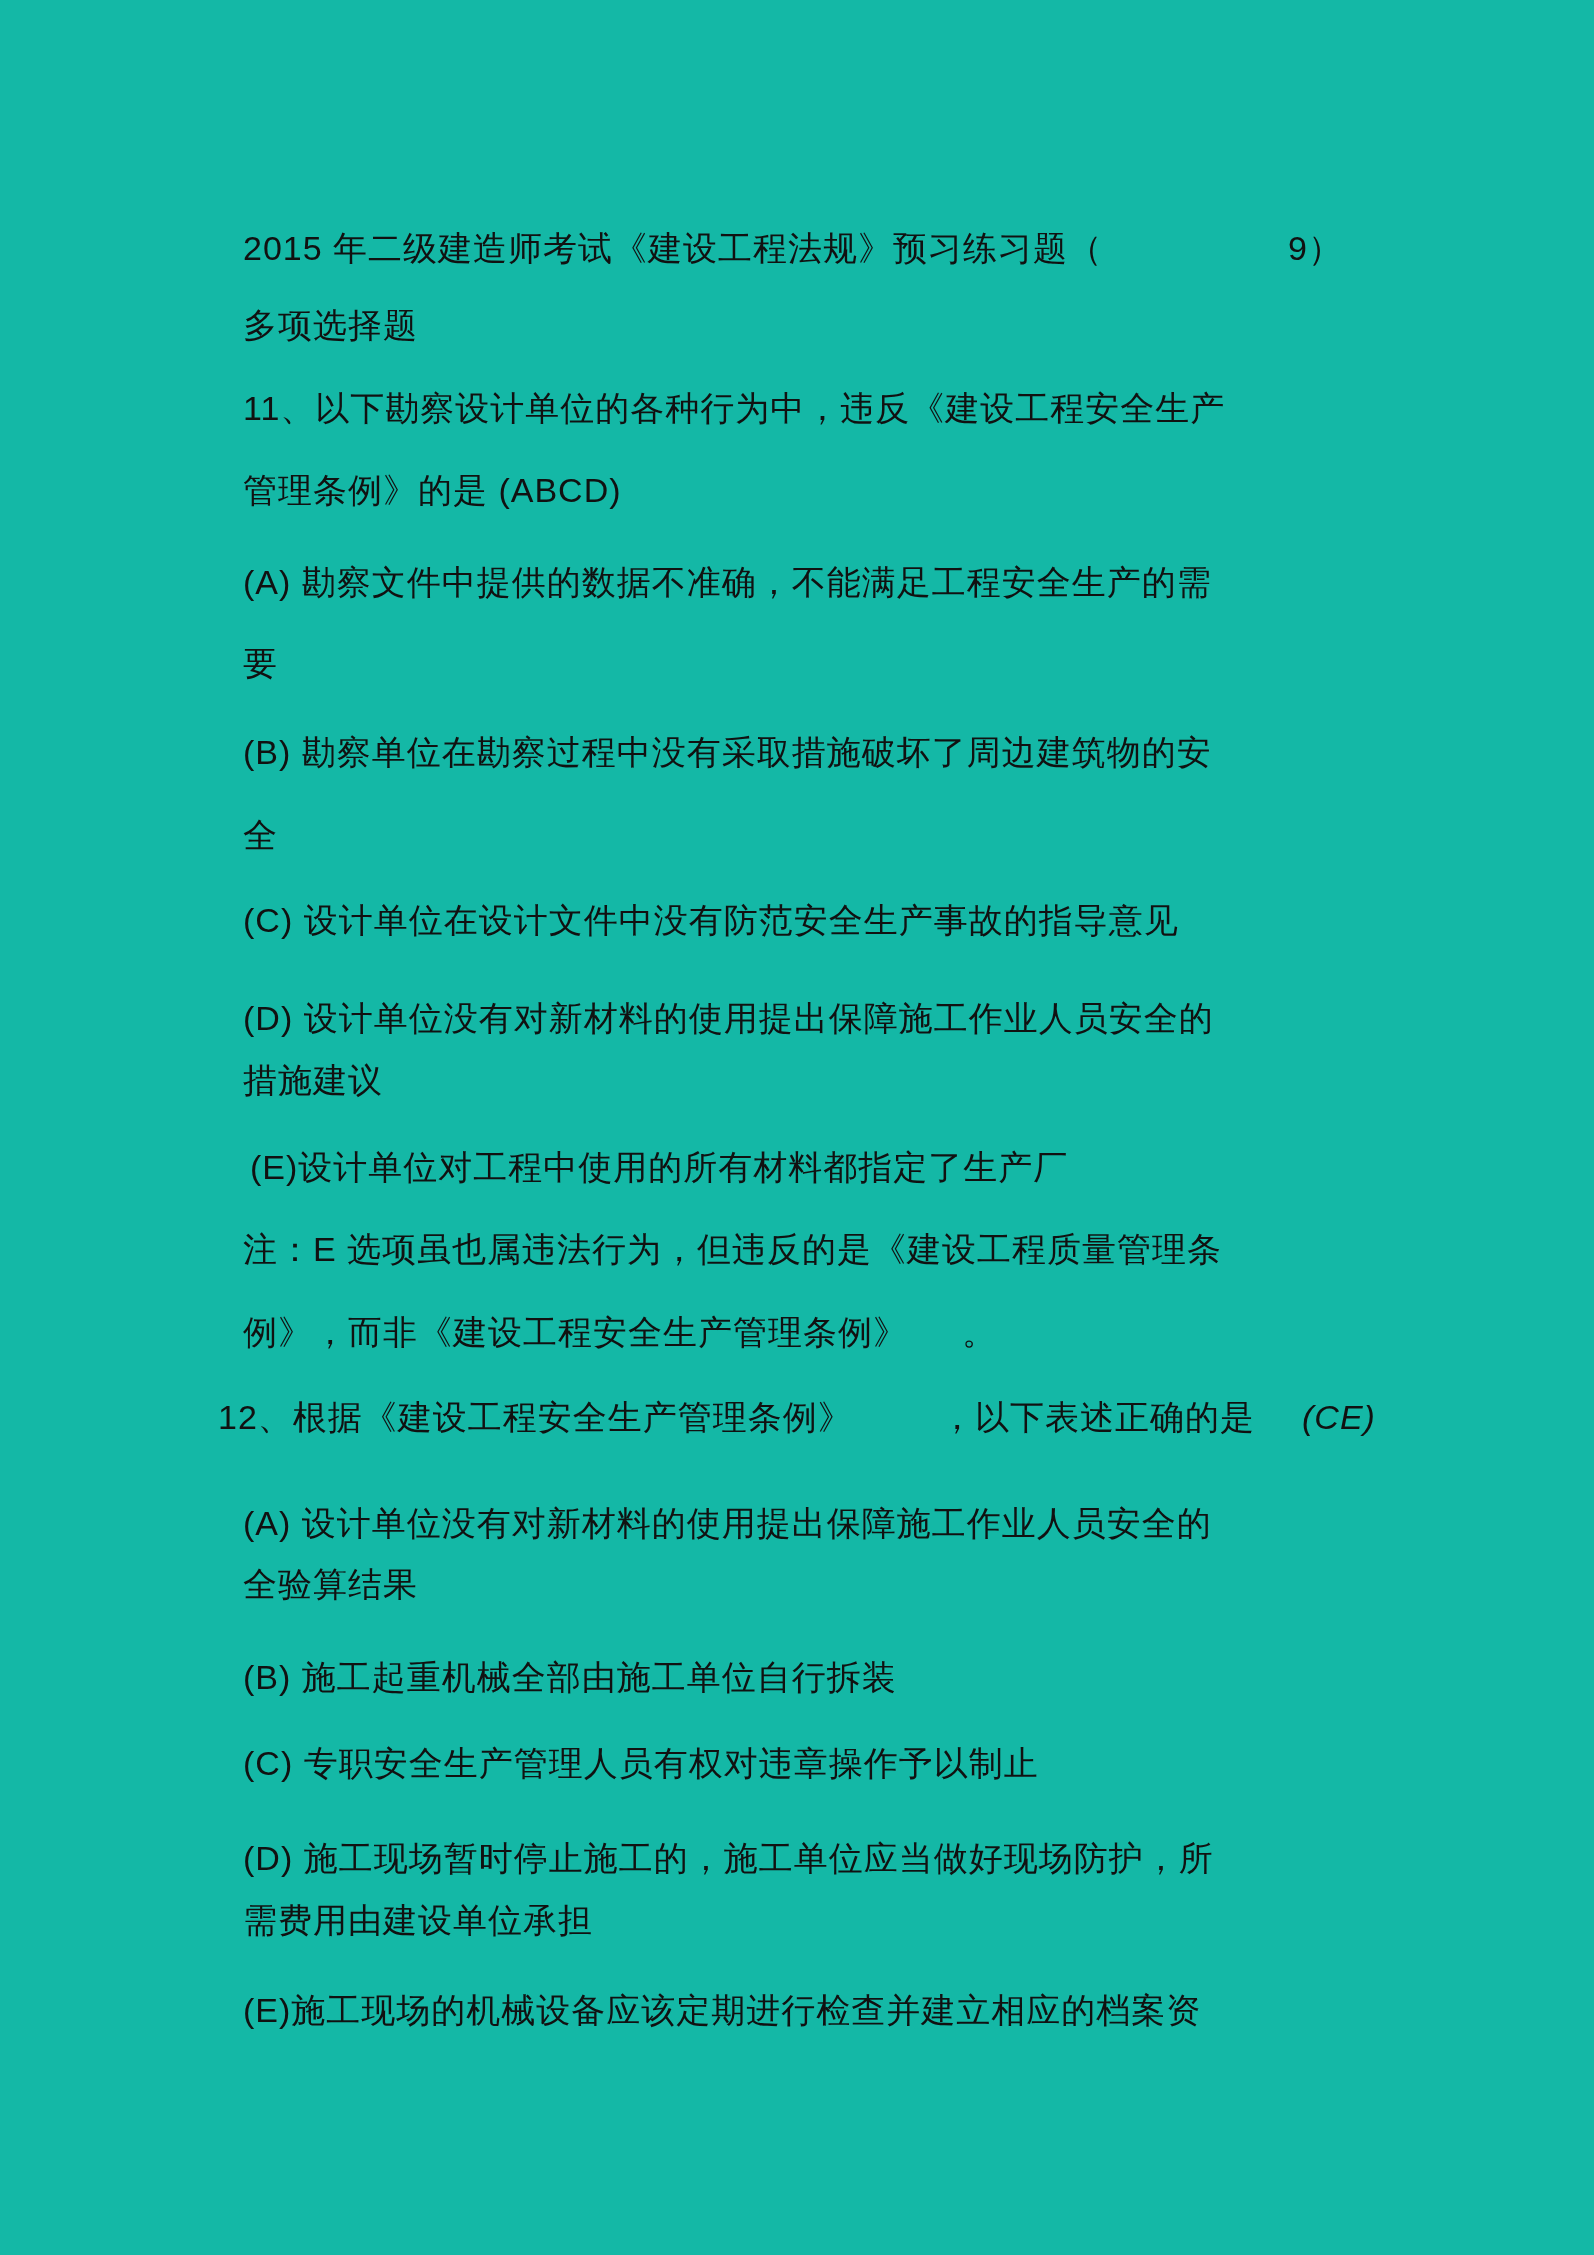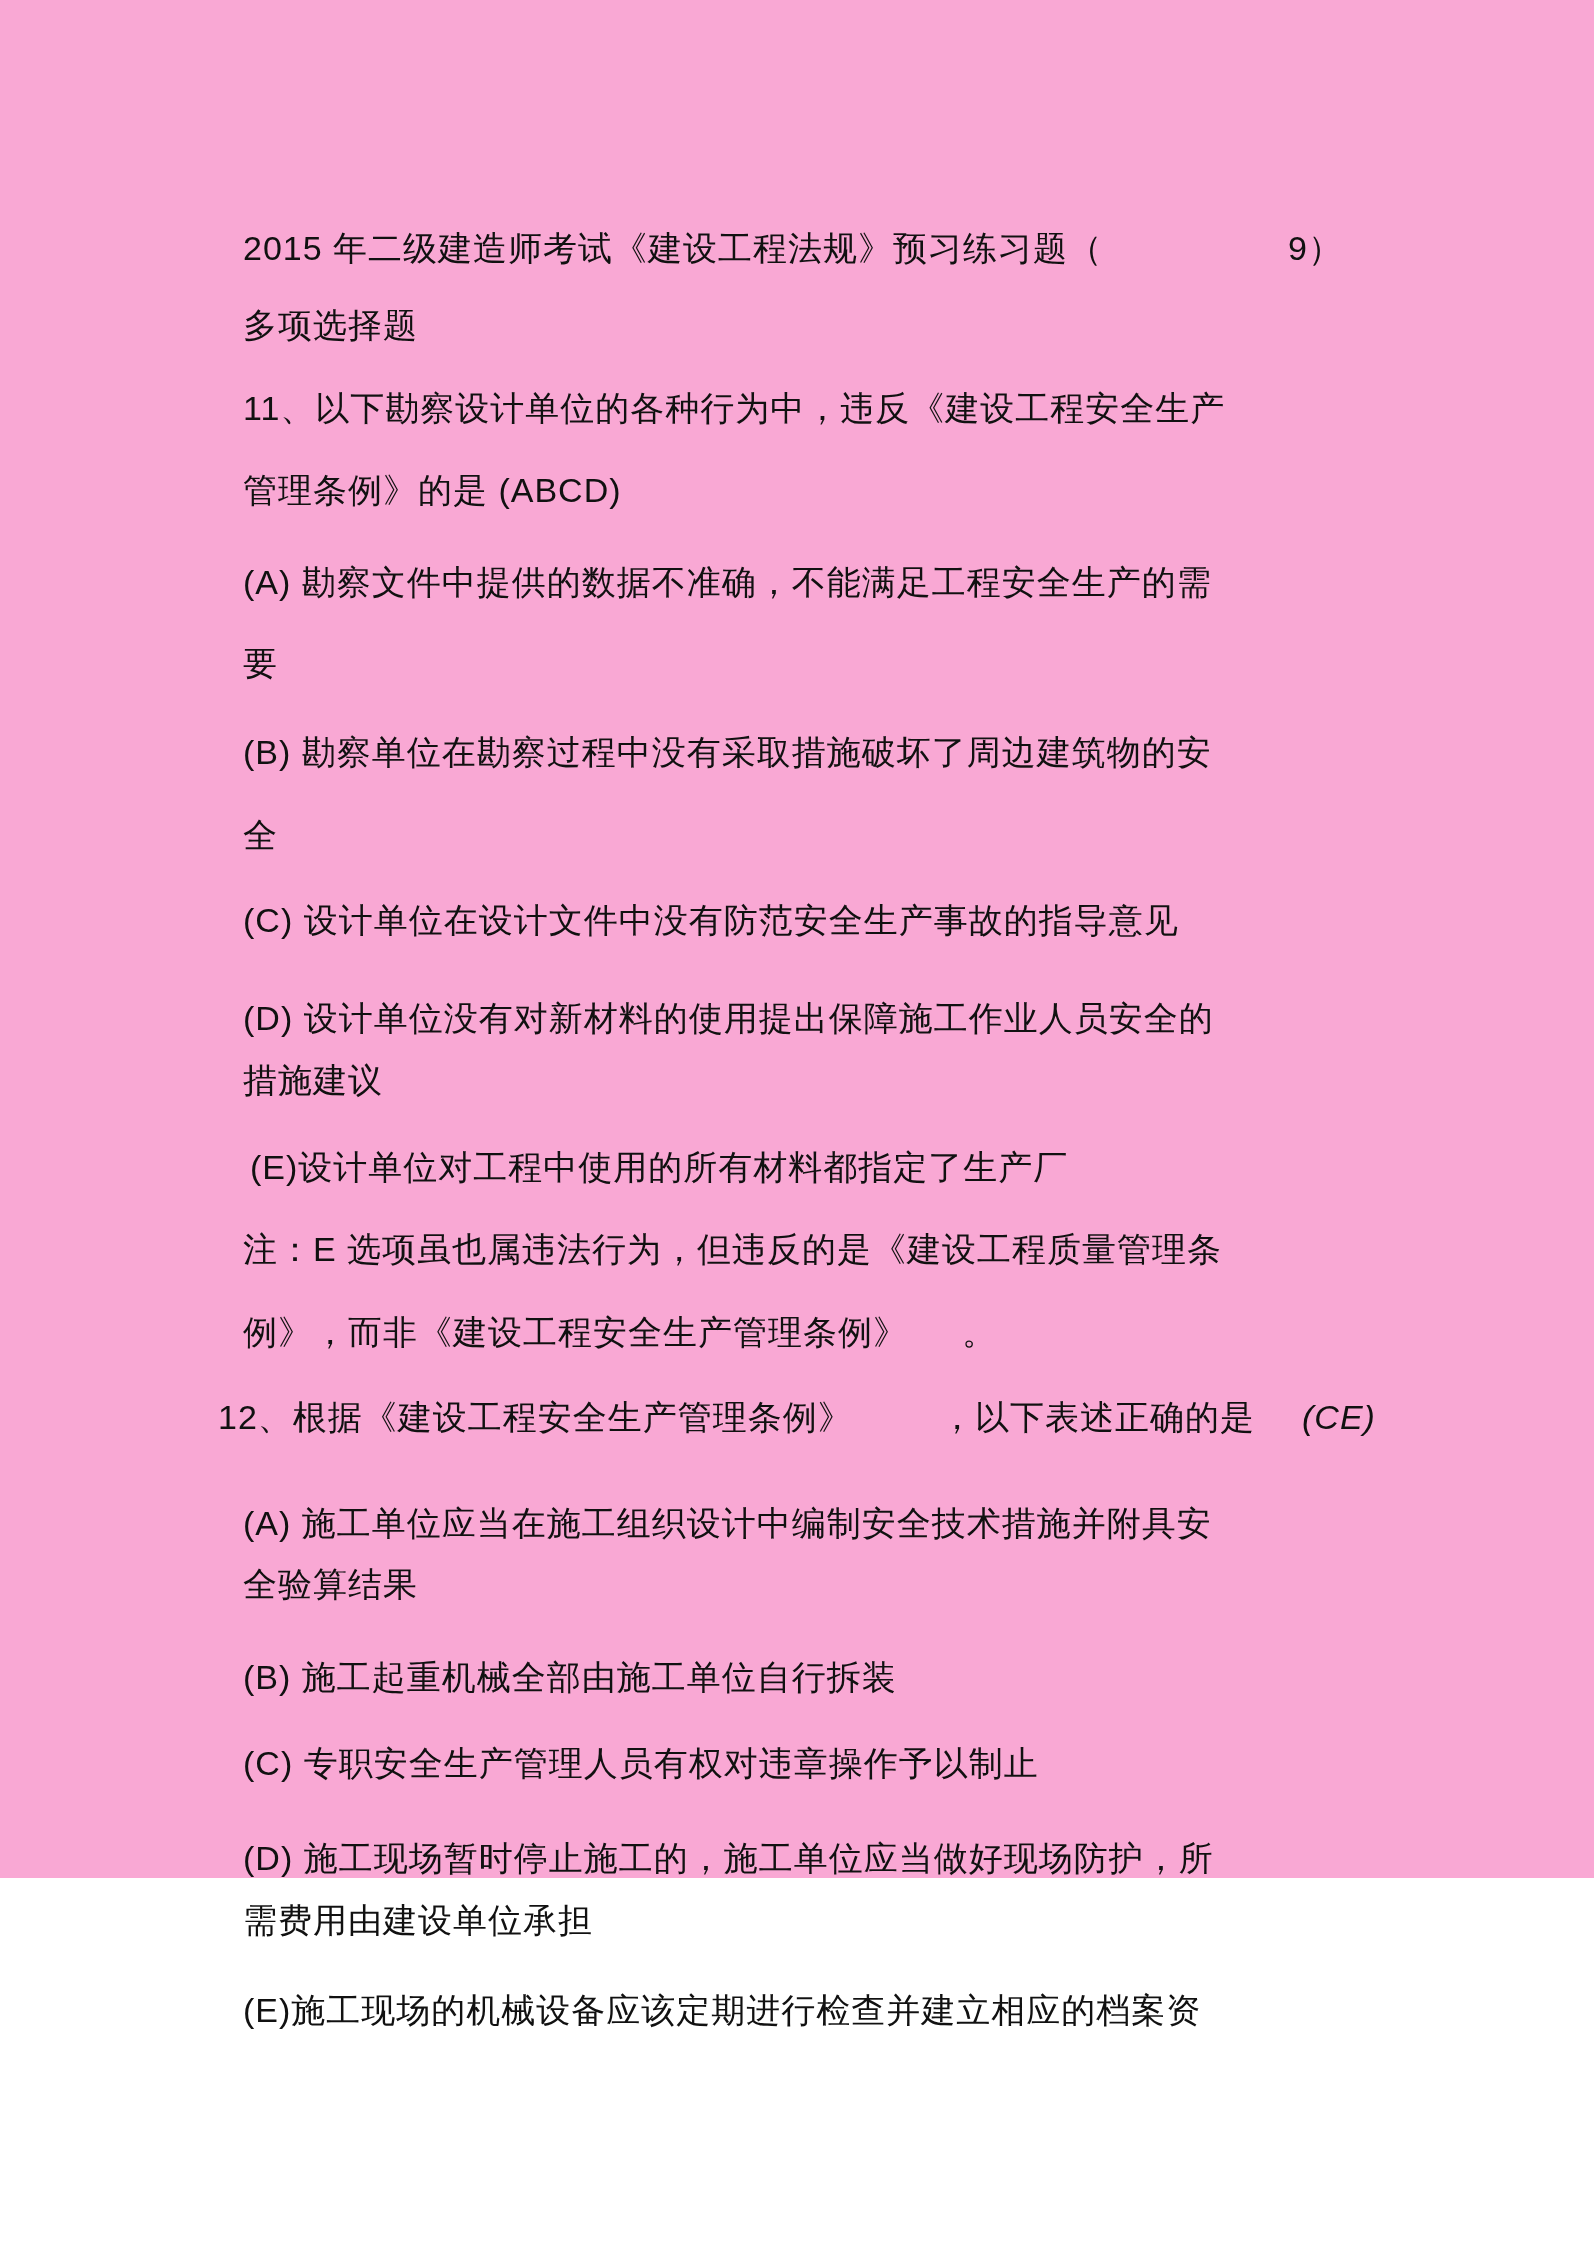--- a/index.html
+++ b/index.html
@@ -1,21 +1,21 @@
 <!DOCTYPE html>
 <html><head>
 <meta charset="utf-8">
 <style>
   html, body { margin: 0; padding: 0; background: #ffffff; }
   body {
     width: 1594px; height: 2255px; position: relative; overflow: hidden;
     font-family: "Liberation Sans", "DejaVu Sans", sans-serif;
     color: #111111;
   }
-  .page { position: absolute; left: 0; top: 0; width: 1594px; height: 1878px; background: #f9a8d4; }
+  .page { position: absolute; left: 0; top: 0; width: 1594px; height: 2255px; background: #14b8a6; }
   .line {
     position: absolute; white-space: nowrap;
     font-size: 34px; line-height: 40px; letter-spacing: 1px;
   }
 </style>
 </head>
 <body>
 
 <div class="page">
 
@@ -45,21 +45,21 @@
   <div class="line" style="left:250px; top:1147px;">(E)设计单位对工程中使用的所有材料都指定了生产厂</div>
 
   <div class="line" style="left:243px; top:1229px;text-align:center;">注：E 选项虽也属违法行为，但违反的是《建设工程质量管理条</div>
   <div class="line" style="left:243px; top:1312px;">例》，而非《建设工程安全生产管理条例》</div>
   <div class="line" style="left:962px; top:1312px;">。</div>
 
   <div class="line" style="left:218px; top:1397px;">12、根据《建设工程安全生产管理条例》</div>
   <div class="line" style="left:940px; top:1397px;">，以下表述正确的是</div>
   <div class="line" style="left:1302px; top:1397px;font-style:italic;">(CE)</div>
 
-  <div class="line" style="left:243px; top:1503px;">(A) 施工单位应当在施工组织设计中编制安全技术措施并附具安</div>
+  <div class="line" style="left:243px; top:1503px;">(A) 设计单位没有对新材料的使用提出保障施工作业人员安全的</div>
   <div class="line" style="left:243px; top:1564px;">全验算结果</div>
 
   <div class="line" style="left:243px; top:1657px;">(B) 施工起重机械全部由施工单位自行拆装</div>
 
   <div class="line" style="left:243px; top:1743px;">(C) 专职安全生产管理人员有权对违章操作予以制止</div>
 
   <div class="line" style="left:243px; top:1838px;">(D) 施工现场暂时停止施工的，施工单位应当做好现场防护，所</div>
   <div class="line" style="left:243px; top:1900px;">需费用由建设单位承担</div>
 
   <div class="line" style="left:243px; top:1990px;">(E)施工现场的机械设备应该定期进行检查并建立相应的档案资</div>

